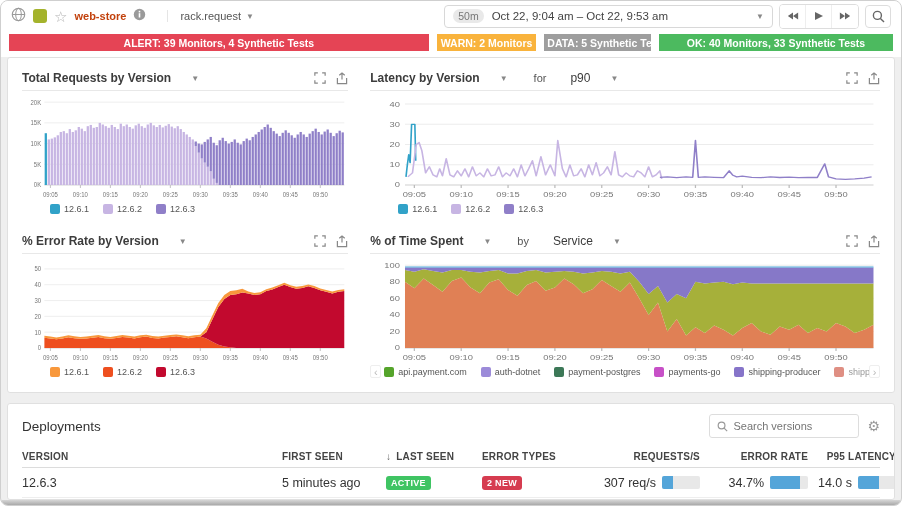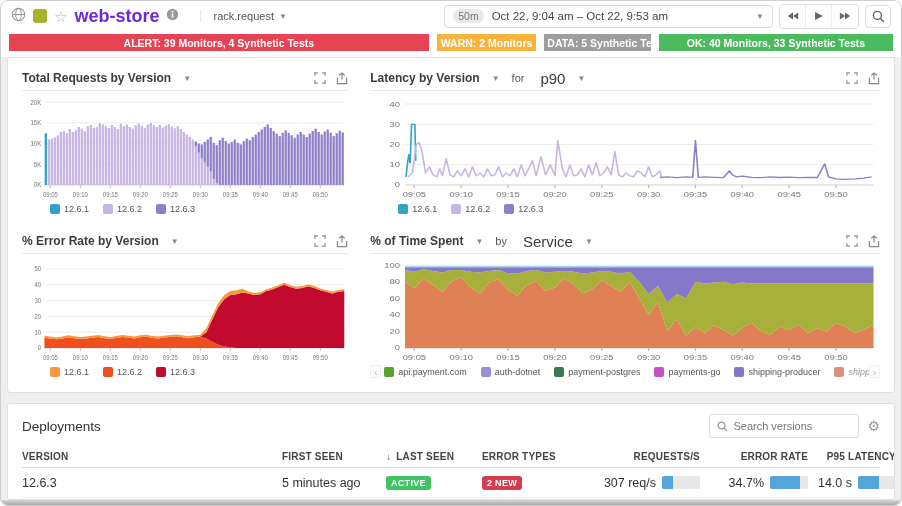--- a/index.html
+++ b/index.html
@@ -4,58 +4,58 @@
 <style>
   * { margin:0; padding:0; box-sizing:border-box; }
   body { width:902px; height:506px; font-family:"Liberation Sans", sans-serif; background:#fff; }
   .window { width:902px; height:506px; border:1px solid #cfcfcf; border-radius:8px; overflow:hidden; background:#efefef; display:flex; flex-direction:column; }
 
   
   .topbar { height:30px; background:#fff; display:flex; align-items:center; padding:0 10px; flex:0 0 auto; }
   .topbar-left { display:flex; align-items:center; gap:7px; }
   .svc-square { width:14px; height:14px; border-radius:3px; }
   .star { font-size:15px; color:#b5b5b5; line-height:1; cursor:pointer; }
-  .app-title { font-size:18px; font-weight:bold; color:#6d28d9; }
+  .app-title { font-size:11px; font-weight:bold; color:#c2410c; }
   .metric-select { display:flex; align-items:center; gap:5px; margin-left:14px; padding-left:12px; border-left:1px solid #e5e5e5; font-size:11px; color:#555; cursor:pointer; }
   .caret { font-size:8px; color:#888; }
   .topbar-right { margin-left:auto; display:flex; align-items:center; gap:6px; }
   .time-box { display:flex; align-items:center; gap:8px; border:1px solid #d8d8d8; border-radius:4px; height:23px; padding:0 8px; background:#fff; cursor:pointer; }
   .duration-chip { background:#e9e9e9; color:#777; font-size:10.5px; border-radius:7px; padding:1px 5px; }
   .time-label { font-size:11.5px; color:#444; padding-right:80px; }
   .btn-group { display:flex; border:1px solid #ddd; border-radius:4px; overflow:hidden; }
   .nav-btn { width:26px; height:23px; background:#fff; display:flex; align-items:center; justify-content:center; border-right:1px solid #eee; cursor:pointer; }
   .nav-btn:last-child { border-right:none; }
   .icon-btn { width:26px; height:23px; border:1px solid #ddd; border-radius:4px; background:#fff; display:flex; align-items:center; justify-content:center; cursor:pointer; }
 
   
   .alert-row { background:#fff; padding:3px 8px 6px; flex:0 0 auto; }
   .alert-bar { display:flex; gap:8px; height:17px; }
   .alert-seg { color:#fff; font-size:10.5px; font-weight:bold; display:flex; align-items:center; justify-content:center; white-space:nowrap; overflow:hidden; cursor:pointer; }
 
   
   .charts-card { margin:0 6px; background:#fff; border:1px solid #e0e0e0; border-radius:3px; flex:0 0 auto; }
   .charts-grid { display:grid; grid-template-columns:1fr 1fr; column-gap:22px; row-gap:6px; padding:8px 14px 6px; }
   .panel { height:157px; display:flex; flex-direction:column; }
-  .panel-header { display:flex; align-items:center; gap:12px; height:24px; }
+  .panel-header { display:flex; align-items:center; gap:20px; height:24px; }
   .panel-title { font-size:12px; font-weight:bold; color:#3c3c3c; cursor:pointer; }
-  .panel-conj { font-size:11px; color:#555; }
-  .panel-sub { font-size:15px; color:#3c3c3c; margin-left:4px; cursor:pointer; }
+  .panel-conj { font-size:11px; color:#555; margin-left:6px; }
+  .panel-sub { font-size:12px; color:#3c3c3c; margin-left:4px; cursor:pointer; }
   .panel-icons { margin-left:auto; display:flex; gap:10px; align-items:center; }
   .panel-icons svg { cursor:pointer; }
   .panel-rule { border-top:1px solid #e8e8e8; margin-bottom:2px; }
   .chart-box { height:107px; }
   .chart-box svg { display:block; }
   .legend { display:flex; align-items:center; gap:14px; padding-left:28px; height:18px; font-size:9px; color:#555; }
   .legend-item { display:flex; align-items:center; gap:4px; cursor:pointer; white-space:nowrap; }
   .legend-swatch { width:10px; height:10px; border-radius:2px; flex:0 0 auto; }
   .legend-scroll { position:relative; overflow:hidden; padding-left:14px; padding-right:10px; }
   .legend-arrow { position:absolute; top:2px; width:11px; height:13px; background:#fff; color:#bbb; font-size:11px; line-height:12px; text-align:center; border:1px solid #eee; border-radius:2px; cursor:pointer; }
   .legend-arrow.left { left:0; }
   .legend-arrow.right { right:0; }
-  .truncated { color:#999;font-style:italic; }
+  .truncated { color:#999; }
 
   
   .deploy-card { margin:10px 6px 0; background:#fff; border:1px solid #e0e0e0; border-radius:3px; padding:10px 14px 0; flex:1 1 auto; overflow:hidden; }
   .deploy-head { display:flex; align-items:center; }
   .deploy-title { font-size:13.5px; color:#333; }
   .deploy-tools { margin-left:auto; display:flex; align-items:center; gap:8px; }
   .search-box { display:flex; align-items:center; gap:5px; border:1px solid #ddd; border-radius:3px; height:24px; padding:0 7px; width:150px; background:#fff; }
   .search-box input { border:none; outline:none; font-size:11px; color:#555; width:110px; font-family:"Liberation Sans", sans-serif; background:transparent; }
   .gear { font-size:14px; color:#999; cursor:pointer; line-height:1; }
   .table { margin-top:8px; }

